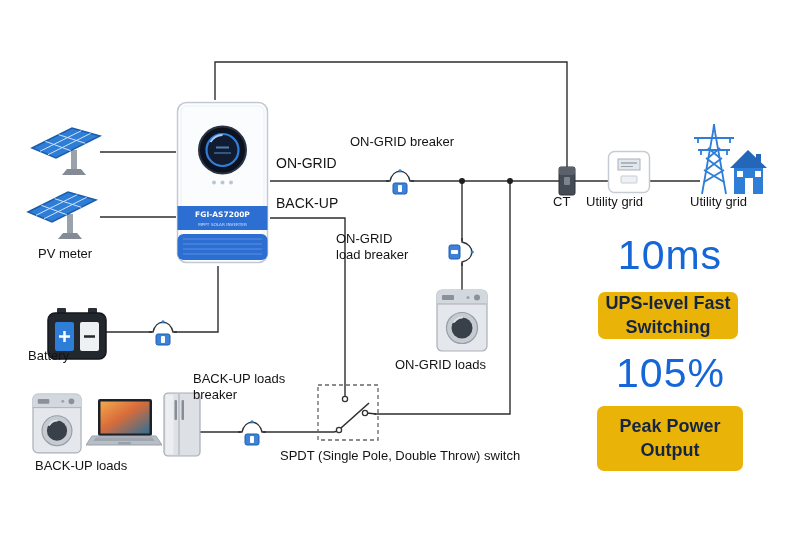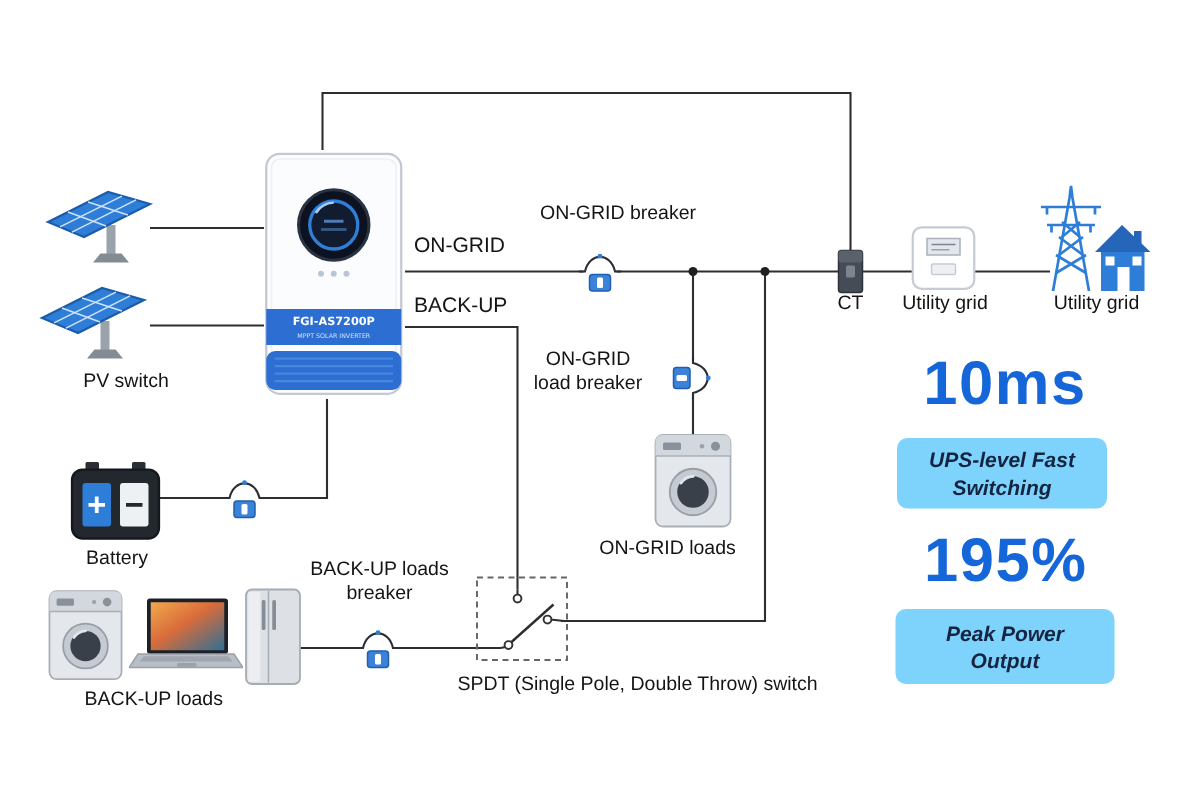--- a/index.html
+++ b/index.html
@@ -1,27 +1,27 @@
 <!DOCTYPE html>
 <html><head>
 <meta charset="utf-8">
 <style>
   html,body{margin:0;padding:0;background:#fff;}
   .stage{position:relative;width:800px;height:540px;background:#fff;overflow:hidden;
          font-family:"Liberation Sans","DejaVu Sans",sans-serif;color:#111;}
   .layer{position:absolute;left:0;top:0;}
   .icon{position:absolute;z-index:2;}
-  .lbl{position:absolute;z-index:3;font-size:13px;line-height:1.25;color:#141414;text-align:center;}
+  .lbl{position:absolute;z-index:3;font-size:13px;line-height:1.25;color:#141414;}
   .lbl.left{text-align:left;font-size:14px;}
   .pre{white-space:pre-line;}
-  .callout-value{position:absolute;z-index:3;font-size:41px;font-weight:700;color:#1566d8;
+  .callout-value{position:absolute;z-index:3;font-size:41px;font-weight:400;color:#1566d8;
                  text-align:center;letter-spacing:1px;}
-  .callout-box{position:absolute;z-index:3;background:#7dd3fc;border-radius:7px;
+  .callout-box{position:absolute;z-index:3;background:#eab308;border-radius:7px;
                display:flex;align-items:center;justify-content:center;text-align:center;
-               font-weight:700;font-size:14px;color:#152440;line-height:1.3;font-style:italic;}
+               font-weight:700;font-size:18px;color:#152440;line-height:1.3;}
   svg text{font-family:"DejaVu Sans","Liberation Sans",sans-serif;}
   .w{fill:none;stroke:#2e2e2e;stroke-width:1.4;}
   .dot{fill:#1f1f1f;}
 </style>
 </head>
 <body>
 
 <div class="stage">
 
   <svg width="0" height="0" style="position:absolute" aria-hidden="true">
@@ -208,40 +208,40 @@
       </g>
       <polygon points="40,50 58,32 77,50" fill="#2566b8"></polygon>
       <rect x="66" y="36" width="5" height="9" fill="#2566b8"></rect>
       <rect x="44" y="50" width="29" height="26" fill="#2e7ed8"></rect>
       <rect x="55" y="60" width="8" height="16" fill="#ffffff"></rect>
       <rect x="47" y="53" width="6" height="6" fill="#ffffff"></rect>
       <rect x="65" y="53" width="6" height="6" fill="#ffffff"></rect>
     </svg>
   </div>
 
-  <div class="lbl" style="left:38px;top:246px;width:92px">PV switch</div>
-  <div class="lbl" style="left:28px;top:364px;width:100px">Battery</div>
+  <div class="lbl" style="left:38px;top:246px;width:92px">PV meter</div>
+  <div class="lbl" style="left:28px;top:348px;width:100px">Battery</div>
   <div class="lbl" style="left:35px;top:458px;width:135px">BACK-UP loads</div>
   <div class="lbl pre" style="left:193px;top:371px;width:120px">BACK-UP loads
 breaker</div>
   <div class="lbl left" style="left:276px;top:155px;width:70px">ON-GRID</div>
   <div class="lbl left" style="left:276px;top:195px;width:72px">BACK-UP</div>
   <div class="lbl" style="left:350px;top:134px;width:124px">ON-GRID breaker</div>
   <div class="lbl pre" style="left:336px;top:231px;width:112px">ON-GRID
 load breaker</div>
   <div class="lbl" style="left:395px;top:357px;width:100px">ON-GRID loads</div>
   <div class="lbl" style="left:553px;top:194px;width:28px">CT</div>
   <div class="lbl" style="left:586px;top:194px;width:88px">Utility grid</div>
   <div class="lbl" style="left:690px;top:194px;width:82px">Utility grid</div>
   <div class="lbl" style="left:280px;top:448px;width:290px">SPDT (Single Pole, Double Throw) switch</div>
 
   <div class="callout-value" style="left:600px;top:232px;width:140px">10ms</div>
   <div class="callout-box" style="left:598px;top:292px;width:140px;height:47px">
     <span class="pre">UPS-level Fast
 Switching</span>
   </div>
-  <div class="callout-value" style="left:598px;top:350px;width:145px">195%</div>
-  <div class="callout-box" style="left:597px;top:406px;width:146px;height:50px">
+  <div class="callout-value" style="left:598px;top:350px;width:145px">105%</div>
+  <div class="callout-box" style="left:597px;top:406px;width:146px;height:65px">
     <span class="pre">Peak Power
 Output</span>
   </div>
 
 </div>
 
 </body></html>

